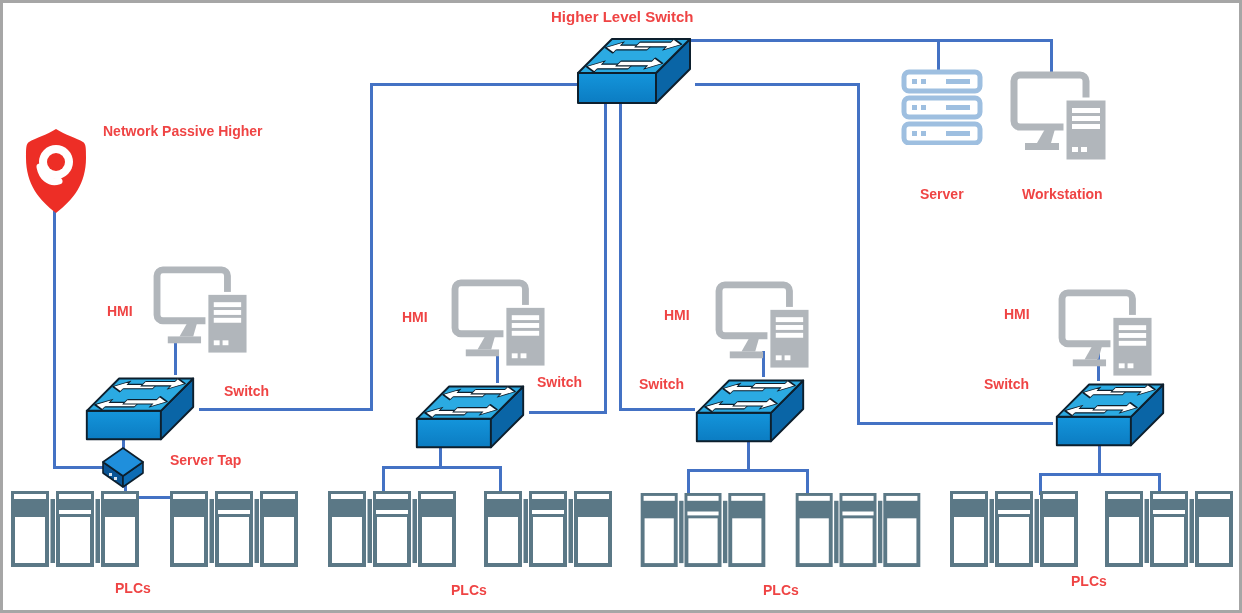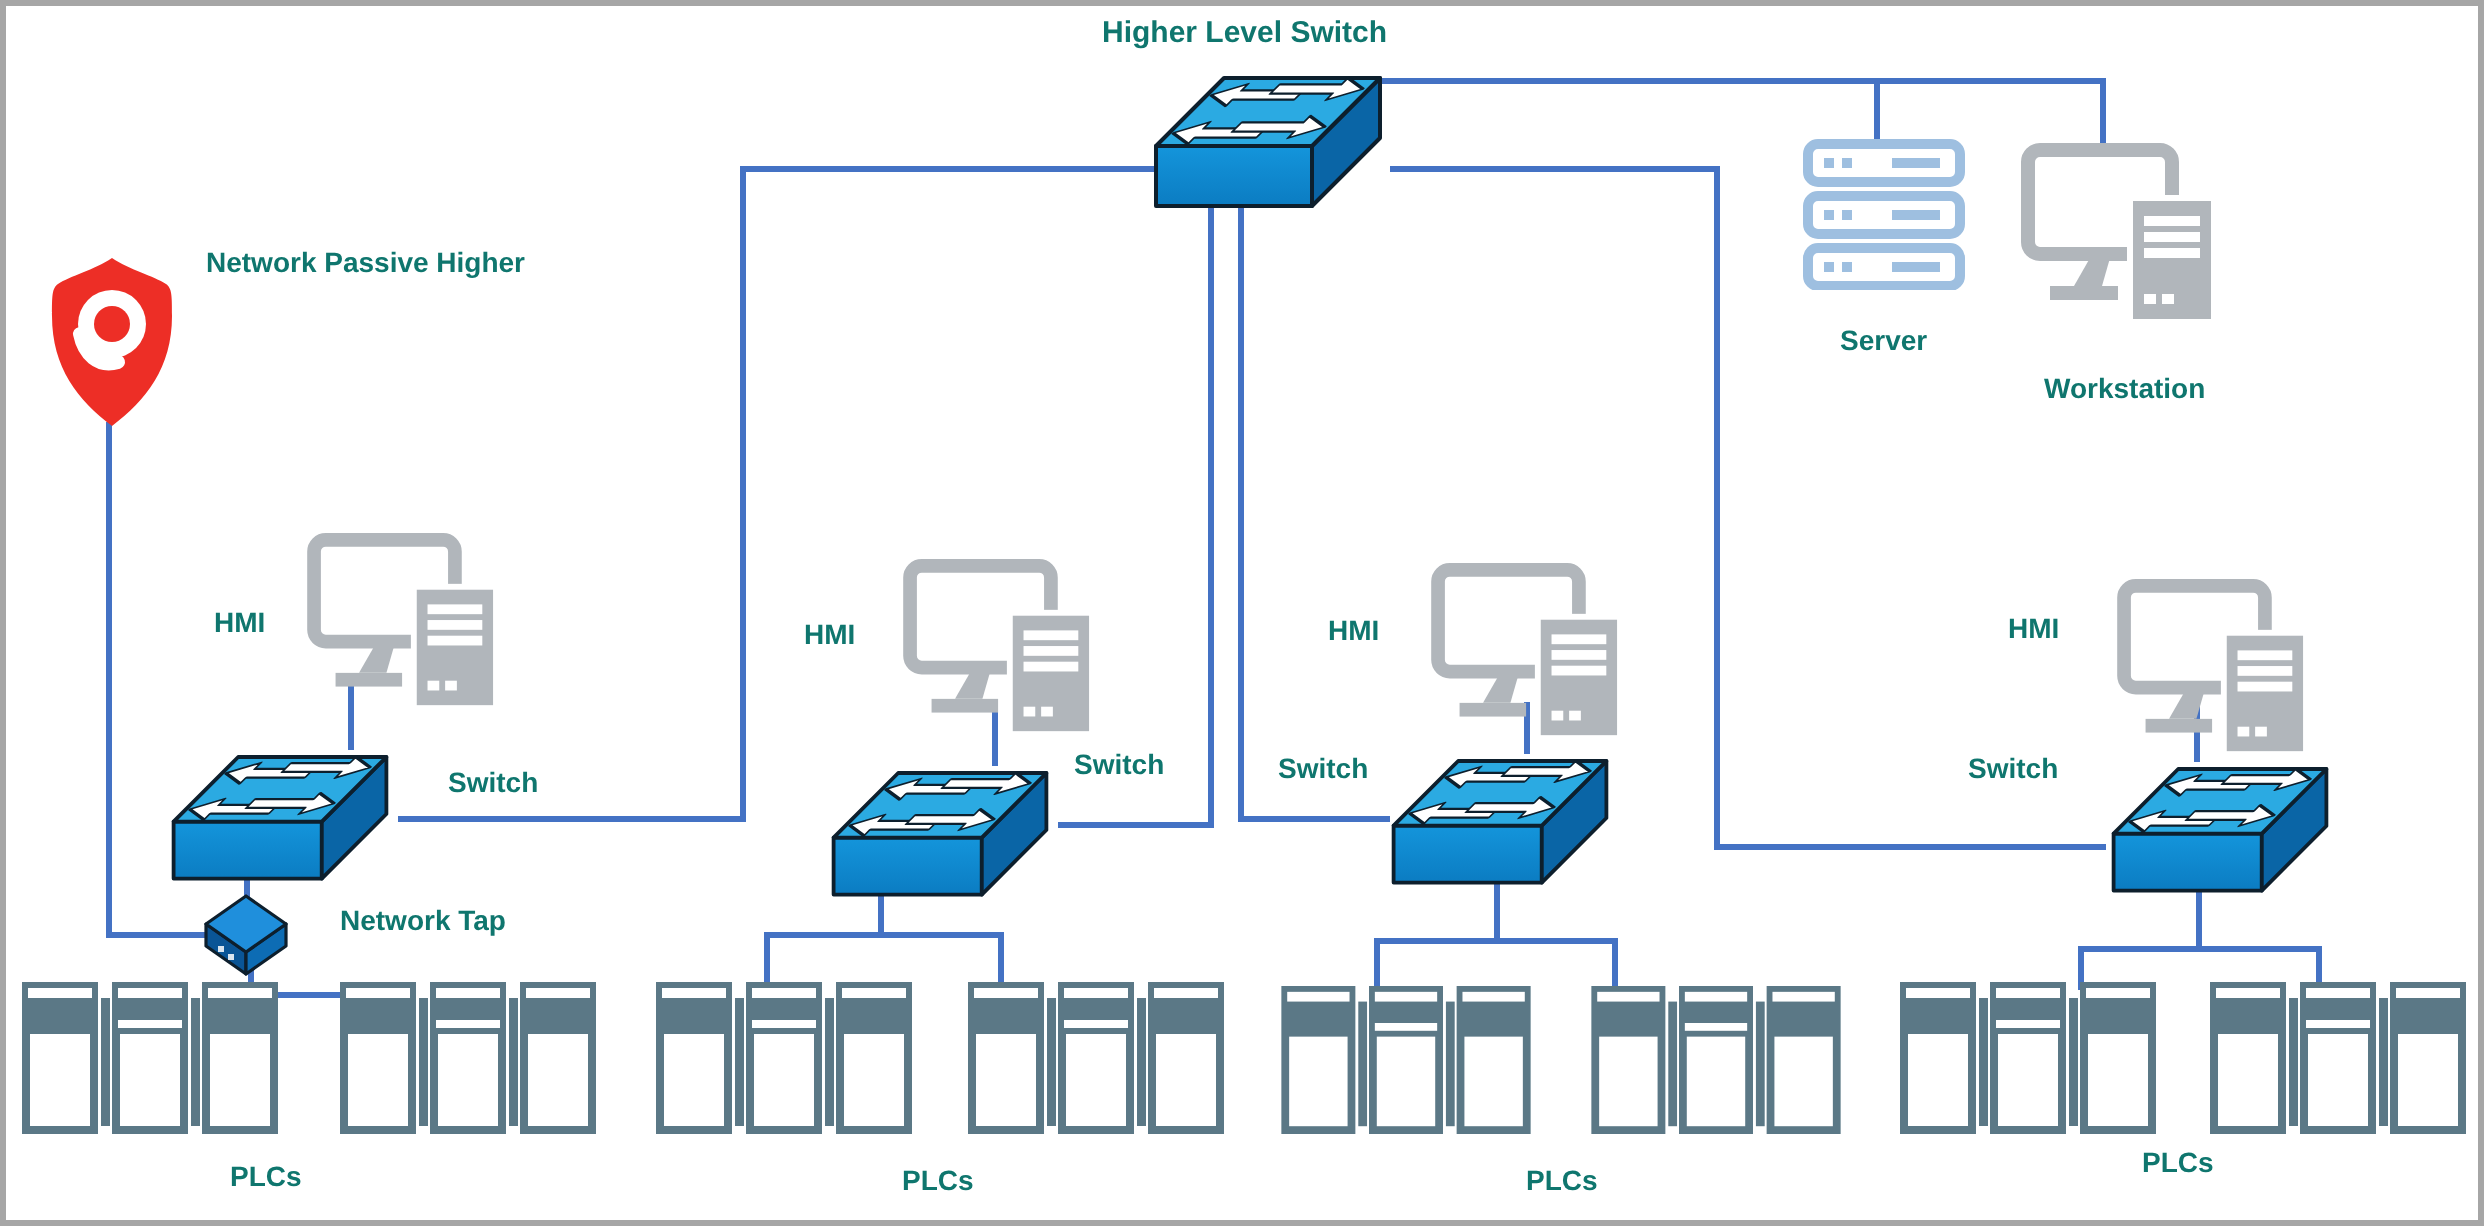--- a/index.html
+++ b/index.html
@@ -2,21 +2,21 @@
 <html><head>
 <meta charset="utf-8">
 <style>
   html,body{margin:0;padding:0;background:#fff;}
   .canvas{
     position:relative;width:1242px;height:613px;box-sizing:border-box;
     border:3px solid #a6a6a6;background:#ffffff;overflow:hidden;
     font-family:"Liberation Sans",sans-serif;
   }
   .lbl{
-    position:absolute;font-weight:bold;font-size:14px;color:#0f766e;
+    position:absolute;font-weight:bold;font-size:14px;color:#ef4444;
     white-space:nowrap;line-height:1.1;
   }
   .lbl.big{font-size:15px;}
   .line{position:absolute;background:#4472C4;}
   .icon{position:absolute;display:block;}
 </style>
 </head>
 <body>
 
 <div class="canvas">
@@ -217,23 +217,23 @@
     </svg>
   <svg class="icon" style="left:947px;top:488px;width:128px;height:76px">
       <use href="#sym-plcbank"></use>
     </svg>
   <svg class="icon" style="left:1102px;top:488px;width:128px;height:76px">
       <use href="#sym-plcbank"></use>
     </svg>
 
   <div class="lbl big" style="left:548px;top:6px">Higher Level Switch</div>
   <div class="lbl" style="left:100px;top:121px">Network Passive Higher</div>
-  <div class="lbl" style="left:917px;top:160px">Server</div>
+  <div class="lbl" style="left:917px;top:184px">Server</div>
   <div class="lbl" style="left:1019px;top:184px">Workstation</div>
-  <div class="lbl" style="left:167px;top:450px">Network Tap</div>
+  <div class="lbl" style="left:167px;top:450px">Server Tap</div>
 
   <div class="lbl" style="left:104px;top:301px">HMI</div>
   <div class="lbl" style="left:399px;top:307px">HMI</div>
   <div class="lbl" style="left:661px;top:305px">HMI</div>
   <div class="lbl" style="left:1001px;top:304px">HMI</div>
 
   <div class="lbl" style="left:221px;top:381px">Switch</div>
   <div class="lbl" style="left:534px;top:372px">Switch</div>
   <div class="lbl" style="left:636px;top:374px">Switch</div>
   <div class="lbl" style="left:981px;top:374px">Switch</div>

